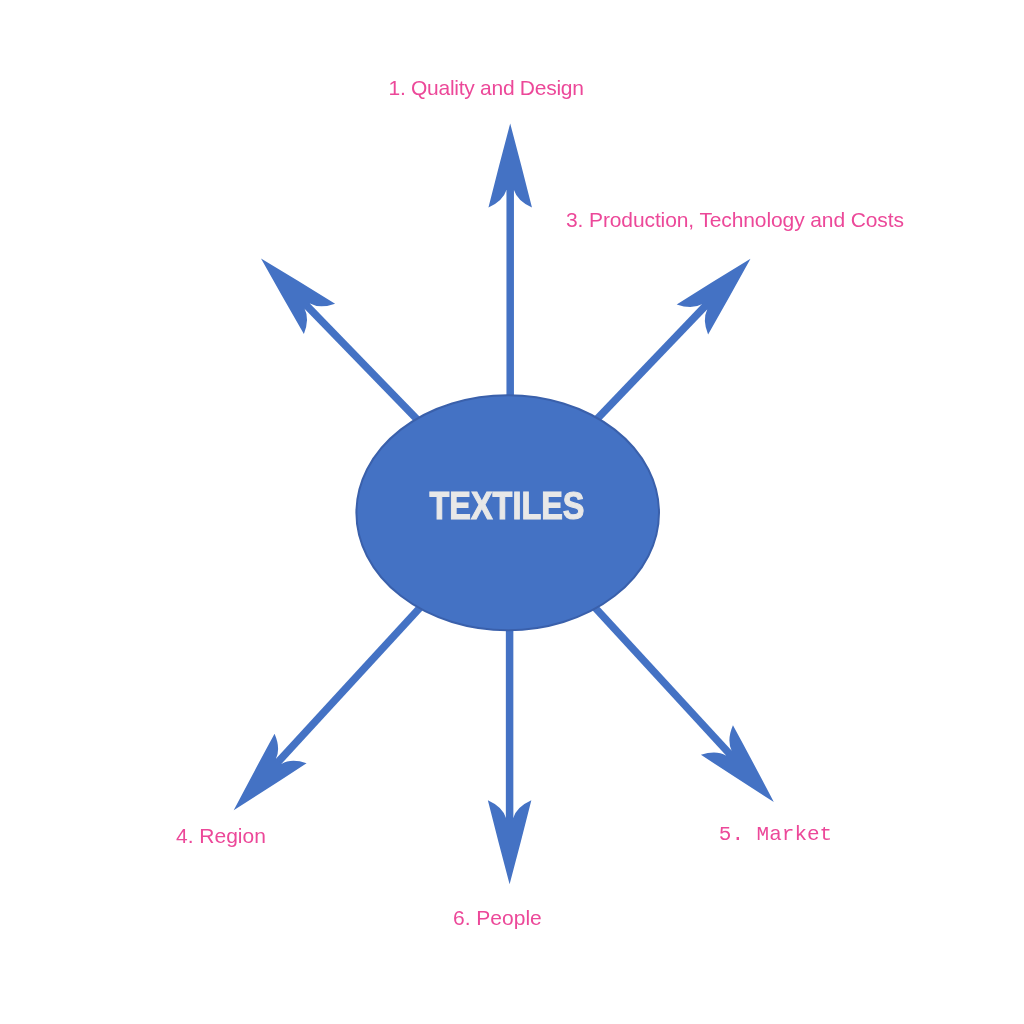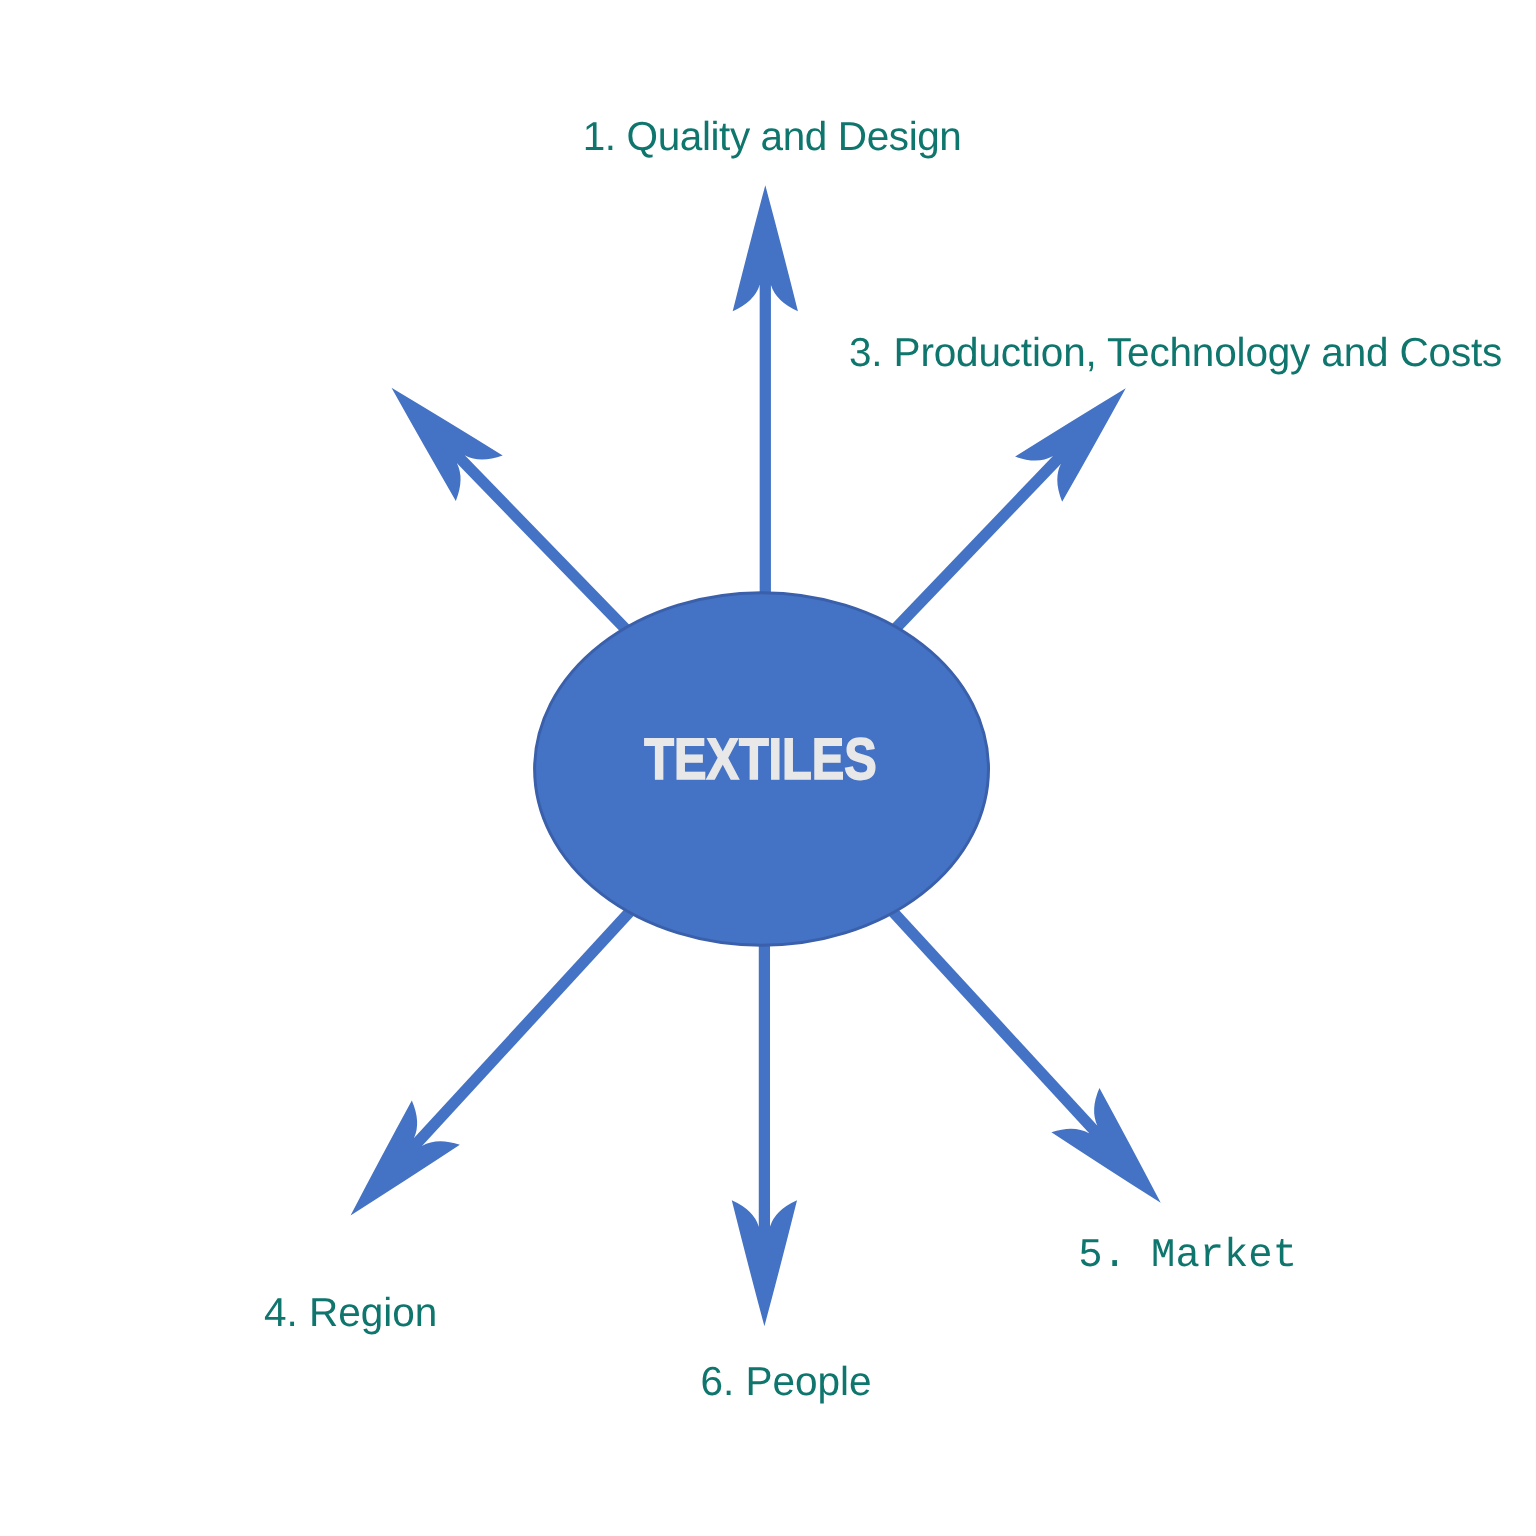--- a/index.html
+++ b/index.html
@@ -1,17 +1,17 @@
 <!DOCTYPE html>
 <html><head>
 <meta charset="utf-8">
 <style>
   html,body{margin:0;padding:0;background:#ffffff;}
   .page{position:relative;width:1024px;height:1024px;background:#ffffff;overflow:hidden;}
-  .lbl{position:absolute;font-family:"Liberation Sans",sans-serif;font-size:27px;color:#0f766e;white-space:nowrap;}
+  .lbl{position:absolute;font-family:"Liberation Sans",sans-serif;font-size:21px;color:#ec4899;white-space:nowrap;}
 </style>
 </head>
 <body>
 <div class="page">
 <svg width="1024" height="1024" viewBox="0 0 1024 1024" style="position:absolute;left:0;top:0">
   <defs>
     <path id="head" d="M 0 0 Q 11.5 43 21.75 84 Q 7.2 77.5 3.75 66.5 L -3.75 66.5 Q -7.2 77.5 -21.75 84 Q -11.5 43 0 0 Z"></path>
   </defs>
   <g stroke="#4472c4" stroke-width="7.5" fill="none">
     <line x1="510.2" y1="505" x2="510.2" y2="183.5"></line>
@@ -26,17 +26,17 @@
     <use href="#head" transform="translate(509.6,884.2) rotate(180)"></use>
     <use href="#head" transform="translate(261,258.5) rotate(-44.14)"></use>
     <use href="#head" transform="translate(750.5,258.8) rotate(43.77)"></use>
     <use href="#head" transform="translate(233.7,810.3) rotate(-137.4)"></use>
     <use href="#head" transform="translate(773.8,801.9) rotate(137.4)"></use>
   </g>
   <ellipse cx="507.7" cy="512.7" rx="151.3" ry="117.5" fill="#4472c4" stroke="#3a60ab" stroke-width="2"></ellipse>
   <text x="507" y="519" font-family="Liberation Sans, sans-serif" font-weight="bold" font-size="39" fill="#e8e8e8" stroke="#e8e8e8" stroke-width="1.1" text-anchor="middle" textLength="155" lengthAdjust="spacingAndGlyphs">TEXTILES</text>
 </svg>
 <div class="lbl" style="left:388.5px;top:75.9px;letter-spacing:-0.27px;">1. Quality and Design</div>
-<div class="lbl" style="left:566px;top:220px;letter-spacing:-0.11px;text-align:right;">3. Production, Technology and Costs</div>
-<div class="lbl" style="left:176px;top:860px;">4. Region</div>
+<div class="lbl" style="left:566px;top:208px;letter-spacing:-0.11px;text-align:right;">3. Production, Technology and Costs</div>
+<div class="lbl" style="left:176px;top:824px;">4. Region</div>
 <div class="lbl" style="left:718.8px;top:822.6px;font-family:Liberation Mono, monospace;">5. Market</div>
-<div class="lbl" style="left:467px;top:906.1px;text-align:right;">6. People</div>
+<div class="lbl" style="left:453px;top:906.1px;text-align:right;">6. People</div>
 </div>
 
 </body></html>

